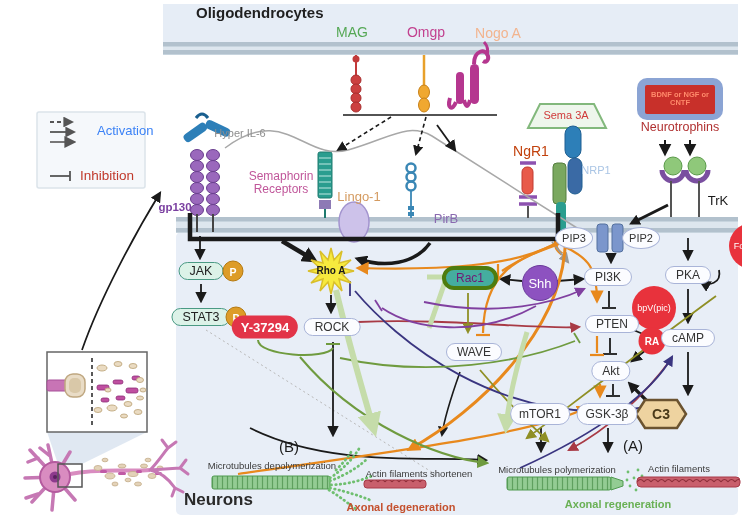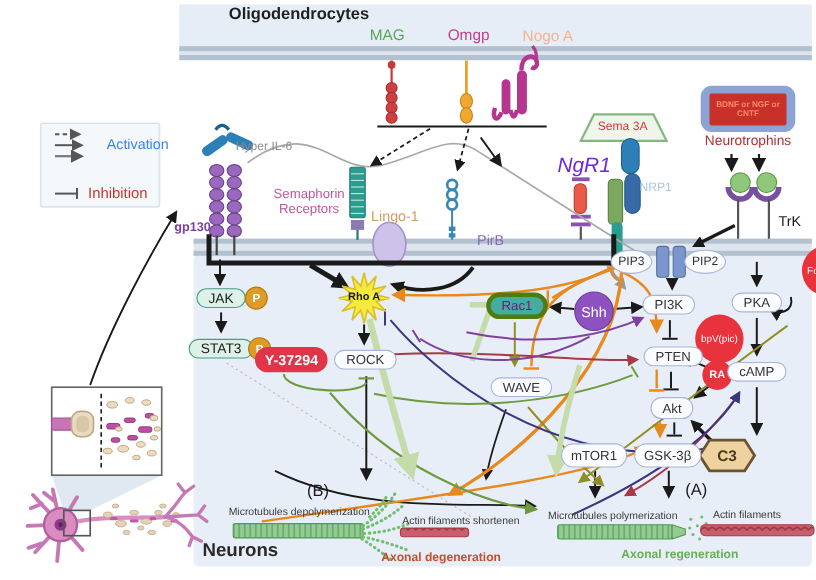--- a/index.html
+++ b/index.html
@@ -363,34 +363,34 @@
     <circle cx="638" cy="470" r="1.4"></circle>
           <circle cx="640" cy="483" r="1.4"></circle>
           <circle cx="636" cy="490" r="1.4"></circle>
     <circle cx="627" cy="480" r="1.4"></circle>
           <circle cx="642" cy="476" r="1.4"></circle>
   </g>
 </g>
 <rect x="637" y="477" width="103" height="10" rx="4" fill="url(#ap)" stroke="#a83a48"></rect>
 </svg>
 
-<div class="lbl" style="left:196px;top:13px;transform:translateY(-50%);font-size:15px;font-weight:600;color:#1f1f1f;margin-left:12px;">Oligodendrocytes</div>
+<div class="lbl" style="left:196px;top:13px;transform:translateY(-50%);font-size:15px;font-weight:600;color:#1f1f1f;">Oligodendrocytes</div>
 <div class="lbl" style="left:352px;top:32px;font-size:14px;color:#55a855;">MAG</div>
 <div class="lbl" style="left:426px;top:32px;font-size:14px;color:#c2418f;">Omgp</div>
 <div class="lbl" style="left:498px;top:33px;font-size:14px;color:#f2b48e;">Nogo A</div>
 
 <div class="lbl" style="left:97px;top:131px;transform:translateY(-50%);font-size:13px;color:#3b82f6;">Activation</div>
 <div class="lbl" style="left:80px;top:176px;transform:translateY(-50%);font-size:13.5px;color:#c0392b;">Inhibition</div>
 
 <div class="lbl" style="left:240px;top:134px;font-size:11px;color:#8d8d8d;">Hyper IL-6</div>
 <div class="lbl" style="left:175px;top:207px;font-size:11.5px;font-weight:bold;color:#7a3fa0;">gp130</div>
 <div class="lbl two-line" style="left:281px;top:183px;width:96px;font-size:12px;color:#c0569a;">Semaphorin Receptors</div>
 <div class="lbl" style="left:359px;top:197px;font-size:13px;color:#d49a5f;">Lingo-1</div>
 <div class="lbl" style="left:446px;top:219px;font-size:13px;color:#8a6ab0;">PirB</div>
-<div class="lbl" style="left:531px;top:151px;font-size:19px;color:#6d28d9;font-style:italic;">NgR1</div>
+<div class="lbl" style="left:531px;top:151px;font-size:14px;color:#c2410c;">NgR1</div>
 <div class="lbl" style="left:566px;top:116px;font-size:11px;color:#d03a3a;">Sema 3A</div>
 <div class="lbl" style="left:596px;top:171px;font-size:11px;color:#aac5e5;">NRP1</div>
 <div class="lbl two-line" style="left:680px;top:99px;width:66px;font-size:7.5px;font-weight:bold;color:#ff8a6a;">BDNF or NGF or CNTF</div>
 <div class="lbl" style="left:680px;top:128px;font-size:12.5px;color:#b03030;">Neurotrophins</div>
 <div class="lbl" style="left:718px;top:201px;font-size:13px;color:#1a1a1a;">TrK</div>
 
 <div class="pill pill-teal" style="left:201px;top:271px;">JAK</div>
 <div class="circ pcirc" style="left:233px;top:271px;">P</div>
 <div class="pill pill-teal" style="left:201px;top:317px;">STAT3</div>
 <div class="circ pcirc" style="left:236px;top:317px;">P</div>

